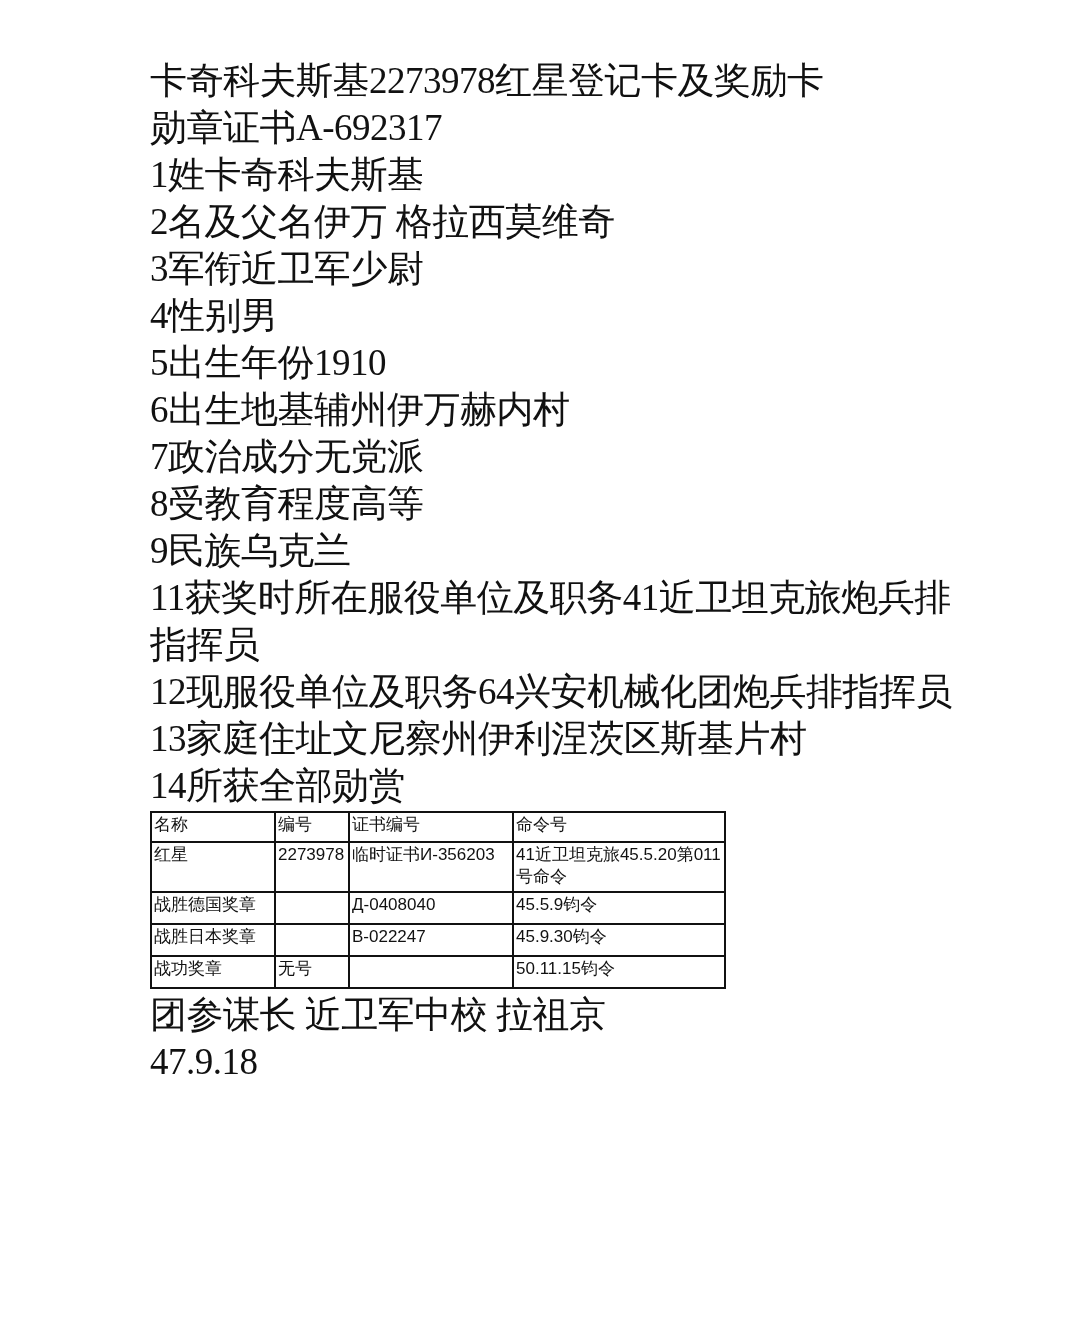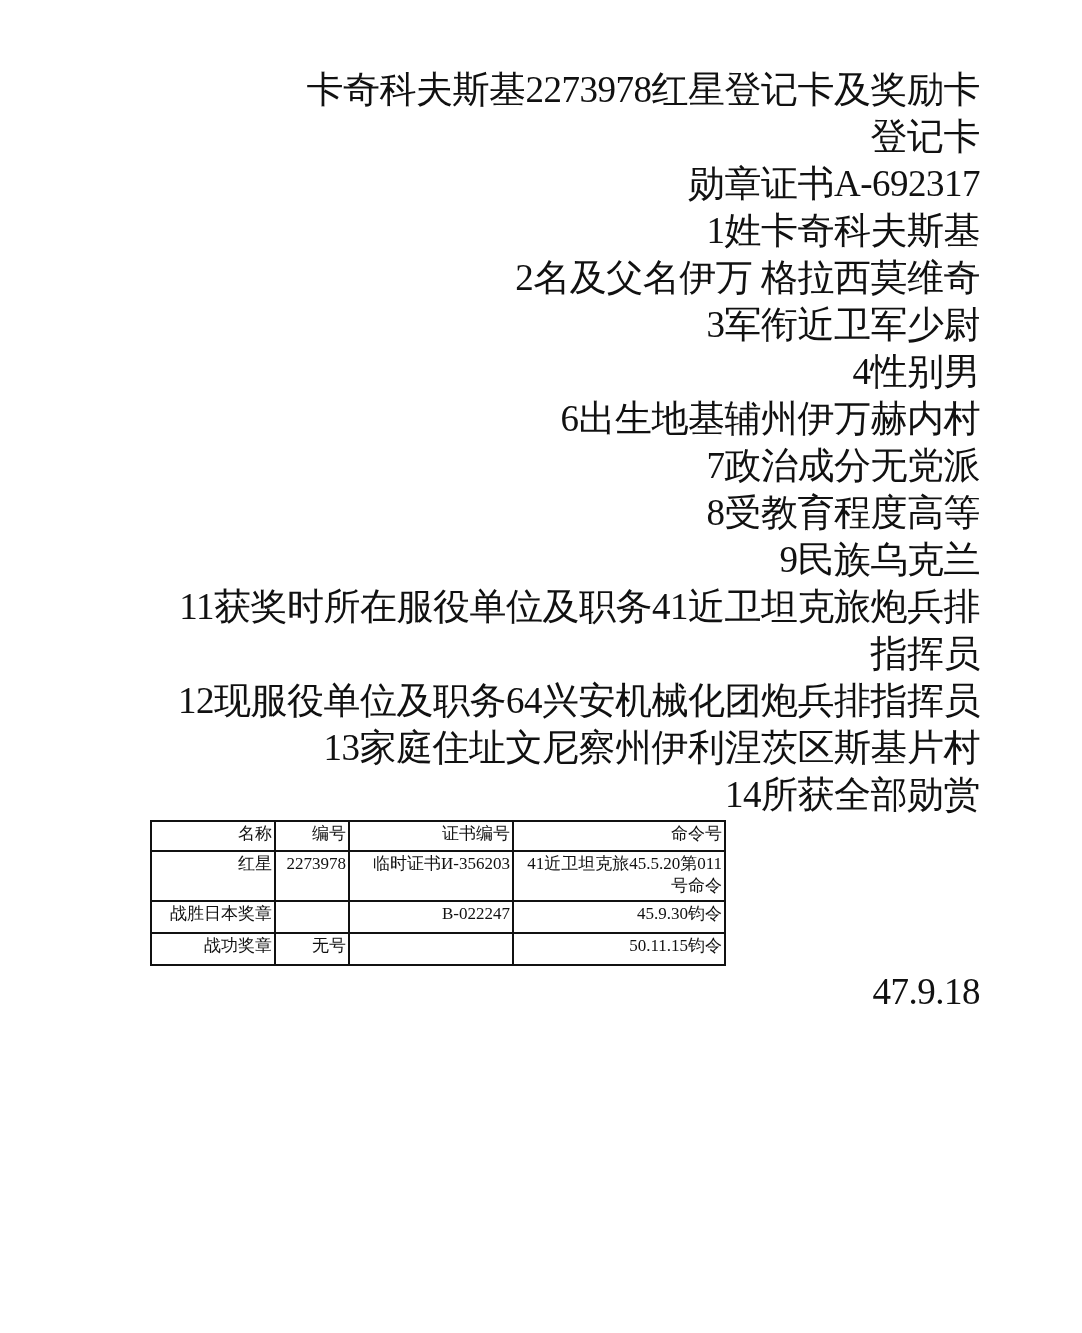--- a/index.html
+++ b/index.html
@@ -1,52 +1,52 @@
 <!DOCTYPE html>
 <html><head>
 <meta charset="utf-8">
 <style>
   html, body { margin: 0; padding: 0; background: #ffffff; }
   body {
     width: 1082px; height: 1333px; overflow: hidden; position: relative;
     color: #111;
     font-family: "DejaVu Sans", "Liberation Serif", sans-serif;
   }
-  .doc { position: absolute; left: 150px; top: 66px; width: 830px; text-align: right; }
+  .doc { position: absolute; left: 150px; top: 57px; width: 830px; }
   .line {
     font-size: 37px; line-height: 47px; white-space: pre-wrap;
     font-family: "Liberation Serif", "DejaVu Sans", serif;
     letter-spacing: -0.5px;
   }
   .line.ru { font-size: 33px; }
   table.awards {
     border-collapse: collapse; margin-top: 2px; margin-bottom: 2px;
-    font-family: Liberation Serif, serif;
+    font-family: Liberation Sans, sans-serif;
     font-size: 17px; line-height: 22px; padding-left: 44px;
   }
   table.awards td {
     border: 2px solid #111; vertical-align: top; padding: 1px 2px;
   }
   .c1 { width: 118px; } .c2 { width: 68px; } .c3 { width: 158px; } .c4 { width: 206px; }
   tr.hdr td { height: 26px; }
   tr.r1 td { height: 46px; margin-left: 40px; }
   tr.rn td { height: 28px; }
 </style>
 </head>
 <body>
 
 <div class="doc">
   <div class="line">卡奇科夫斯基2273978红星登记卡及奖励卡</div>
-  <div class="line">登记卡</div>
   <div class="line">勋章证书A-692317</div>
 
   <div class="line">1姓卡奇科夫斯基</div>
   <div class="line">2名及父名伊万 格拉西莫维奇</div>
   <div class="line">3军衔近卫军少尉</div>
   <div class="line">4性别男</div>
+  <div class="line">5出生年份1910</div>
   <div class="line">6出生地基辅州伊万赫内村</div>
   <div class="line">7政治成分无党派</div>
   <div class="line">8受教育程度高等</div>
   <div class="line">9民族乌克兰</div>
   <div class="line">11获奖时所在服役单位及职务41近卫坦克旅炮兵排指挥员</div>
   <div class="line">12现服役单位及职务64兴安机械化团炮兵排指挥员</div>
   <div class="line">13家庭住址文尼察州伊利涅茨区斯基片村</div>
   <div class="line">14所获全部勋赏</div>
 
   <table class="awards">
@@ -57,28 +57,35 @@
       <td class="c3">证书编号</td>
       <td class="c4">命令号</td>
     </tr>
     <tr class="r1">
       <td>红星</td>
       <td>2273978</td>
       <td>临时证书И-356203</td>
       <td>41近卫坦克旅45.5.20第011号命令</td>
     </tr>
     <tr class="rn">
+      <td>战胜德国奖章</td>
+      <td></td>
+      <td>Д-0408040</td>
+      <td>45.5.9钧令</td>
+    </tr>
+    <tr class="rn">
       <td>战胜日本奖章</td>
       <td></td>
       <td>B-022247</td>
       <td>45.9.30钧令</td>
     </tr>
     <tr class="rn">
       <td>战功奖章</td>
       <td>无号</td>
       <td></td>
       <td>50.11.15钧令</td>
     </tr>
   </tbody>
     </table>
 
+  <div class="line">团参谋长 近卫军中校 拉祖京</div>
   <div class="line">47.9.18</div>
 </div>
 
 </body></html>

